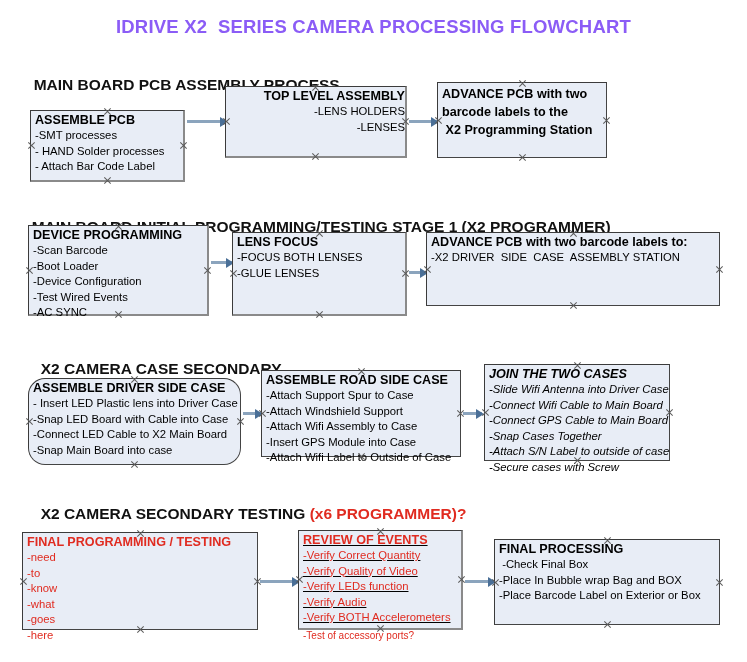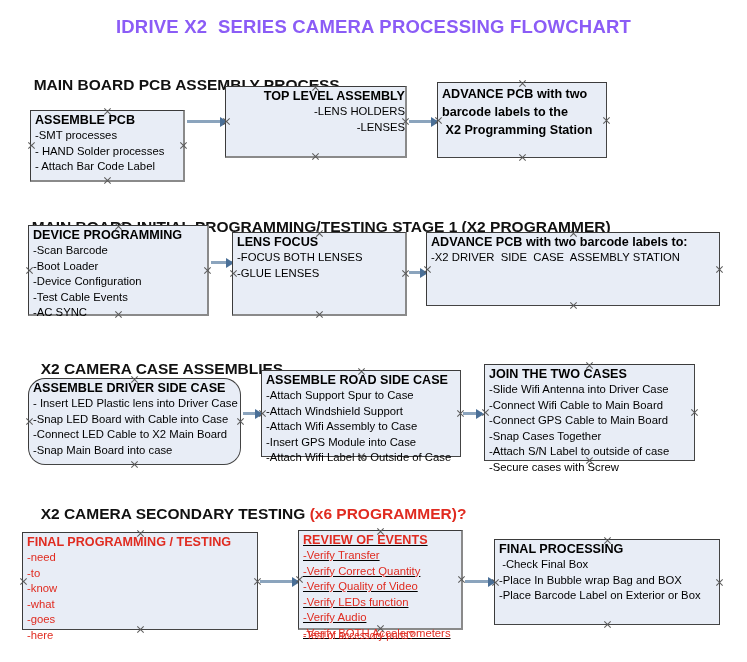--- a/index.html
+++ b/index.html
@@ -181,21 +181,21 @@
 <div class="section-heading" style="left:23px; top:200px;">
   <span>MAIN BOARD INITIAL PROGRAMMING/TESTING STAGE 1 (X2 PROGRAMMER)</span>
 </div>
 
 <div class="proc-box" style="left:28px; top:225px; width:181px; height:91px;">
   <div class="box-title">DEVICE PROGRAMMING</div>
   <div class="box-lines">
     <div class="box-line">-Scan Barcode</div>
     <div class="box-line">-Boot Loader</div>
     <div class="box-line">-Device Configuration</div>
-    <div class="box-line">-Test Cable Events</div>
+    <div class="box-line">-Test Wired Events</div>
     <div class="box-line">-AC SYNC</div>
   </div>
   <span class="handle" style="left:50%; top:0;"></span>
   <span class="handle" style="left:50%; top:100%;"></span>
   <span class="handle" style="left:0; top:50%;"></span>
   <span class="handle" style="left:100%; top:50%;"></span>
 </div>
 
 <div class="connector" style="left:211px; top:261px; width:21px;"></div>
 <div class="arrow-head" style="left:226px; top:258px;"></div>
@@ -220,21 +220,21 @@
   <div class="box-lines">
     <div class="box-line">-X2 DRIVER  SIDE  CASE  ASSEMBLY STATION</div>
   </div>
   <span class="handle" style="left:50%; top:0;"></span>
   <span class="handle" style="left:50%; top:100%;"></span>
   <span class="handle" style="left:0; top:50%;"></span>
   <span class="handle" style="left:100%; top:50%;"></span>
 </div>
 
 <div class="section-heading" style="left:32px; top:342px;">
-  <span>X2 CAMERA CASE ASSEMBLIES</span>
+  <span>X2 CAMERA CASE SECONDARY</span>
 </div>
 
 <div class="proc-box thin-shadow" style="left:28px; top:378px; width:213px; height:87px;border-radius:17px;">
   <div class="box-title">ASSEMBLE DRIVER SIDE CASE</div>
   <div class="box-lines">
     <div class="box-line">- Insert LED Plastic lens into Driver Case</div>
     <div class="box-line">-Snap LED Board with Cable into Case</div>
     <div class="box-line">-Connect LED Cable to X2 Main Board</div>
     <div class="box-line">-Snap Main Board into case</div>
   </div>
@@ -258,21 +258,21 @@
   </div>
   <span class="handle" style="left:50%; top:0;"></span>
   <span class="handle" style="left:50%; top:100%;"></span>
   <span class="handle" style="left:0; top:50%;"></span>
   <span class="handle" style="left:100%; top:50%;"></span>
 </div>
 
 <div class="connector" style="left:463px; top:412px; width:19px;"></div>
 <div class="arrow-head" style="left:476px; top:409px;"></div>
 
-<div class="proc-box thin-shadow" style="left:484px; top:364px; width:211px; height:97px;">
+<div class="proc-box thin-shadow" style="left:484px; top:364px; width:186px; height:97px;font-style:italic;">
   <div class="box-title">JOIN THE TWO CASES</div>
   <div class="box-lines">
     <div class="box-line">-Slide Wifi Antenna into Driver Case</div>
     <div class="box-line">-Connect Wifi Cable to Main Board</div>
     <div class="box-line">-Connect GPS Cable to Main Board</div>
     <div class="box-line">-Snap Cases Together</div>
     <div class="box-line">-Attach S/N Label to outside of case</div>
     <div class="box-line">-Secure cases with Screw</div>
   </div>
   <span class="handle" style="left:50%; top:0;"></span>
@@ -300,21 +300,20 @@
   <span class="handle" style="left:0; top:50%;"></span>
   <span class="handle" style="left:100%; top:50%;"></span>
 </div>
 
 <div class="connector" style="left:260px; top:580px; width:38px;"></div>
 <div class="arrow-head" style="left:292px; top:577px;"></div>
 
 <div class="proc-box red" style="left:298px; top:530px; width:165px; height:100px;text-decoration:underline;">
   <div class="box-title">REVIEW OF EVENTS</div>
   <div class="box-lines">
-    <div class="box-line">-Verify Transfer</div>
     <div class="box-line">-Verify Correct Quantity</div>
     <div class="box-line">-Verify Quality of Video</div>
     <div class="box-line">-Verify LEDs function</div>
     <div class="box-line">-Verify Audio</div>
     <div class="box-line">-Verify BOTH Accelerometers</div>
   </div>
   <div class="overflow-line" style="top:100%;">-Test of accessory ports?</div>
   <span class="handle" style="left:50%; top:0;"></span>
   <span class="handle" style="left:50%; top:100%;"></span>
   <span class="handle" style="left:0; top:50%;"></span>

